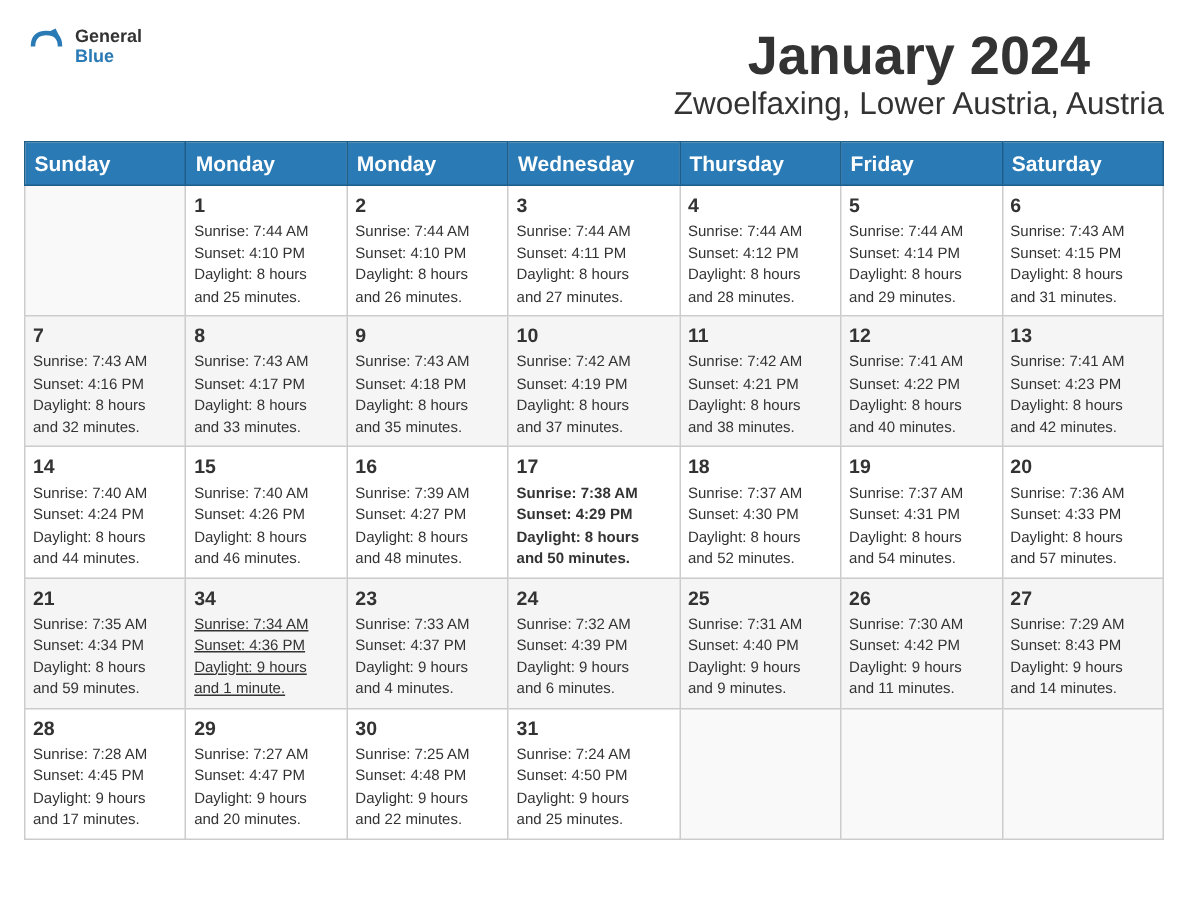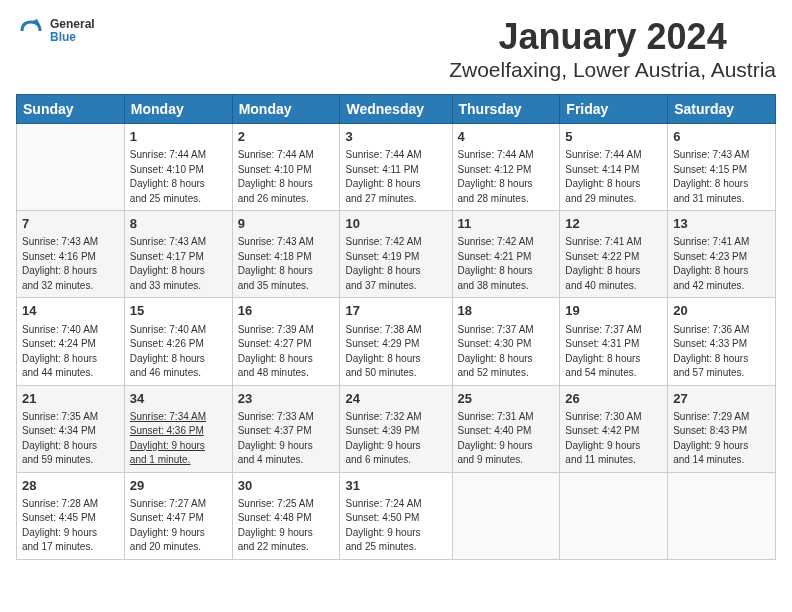--- a/index.html
+++ b/index.html
@@ -235,21 +235,21 @@
         </td>
         <td>
           <span class="day-number">16</span>
           <div class="day-info" style="white-space: pre-line;">Sunrise: 7:39 AM
 Sunset: 4:27 PM
 Daylight: 8 hours
 and 48 minutes.</div>
         </td>
         <td>
           <span class="day-number">17</span>
-          <div class="day-info" style="white-space: pre-line;">Sunrise: 7:38 AM
+          <div class="day-info" style="white-space: pre-line; font-weight: bold;">Sunrise: 7:38 AM
 Sunset: 4:29 PM
 Daylight: 8 hours
 and 50 minutes.</div>
         </td>
         <td>
           <span class="day-number">18</span>
           <div class="day-info" style="white-space: pre-line;">Sunrise: 7:37 AM
 Sunset: 4:30 PM
 Daylight: 8 hours
 and 52 minutes.</div>

